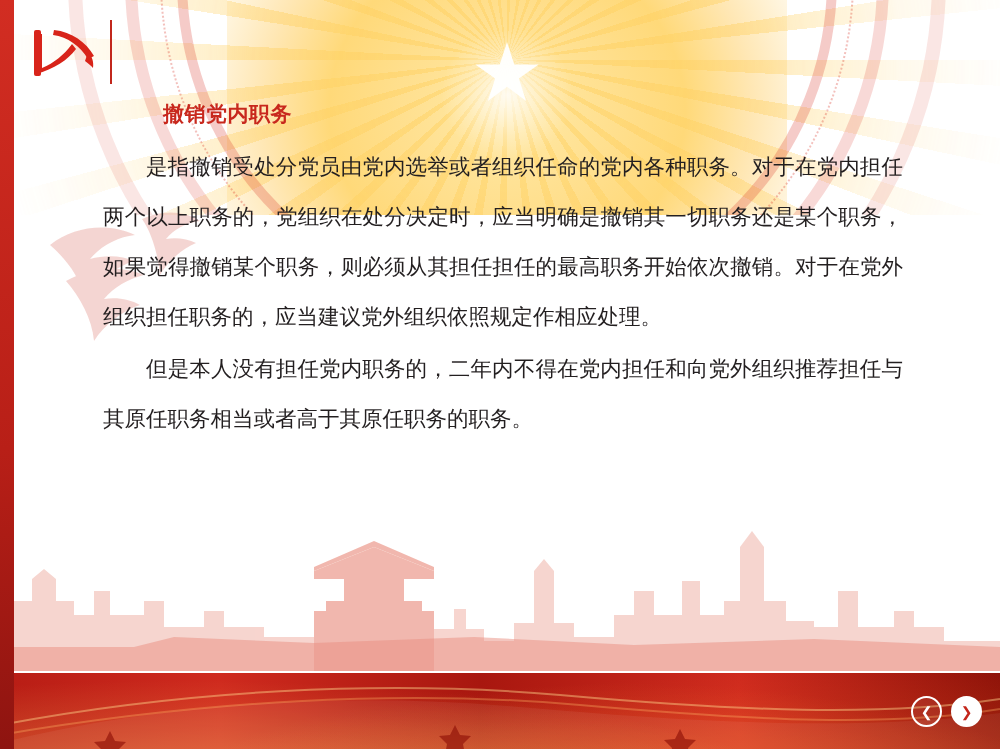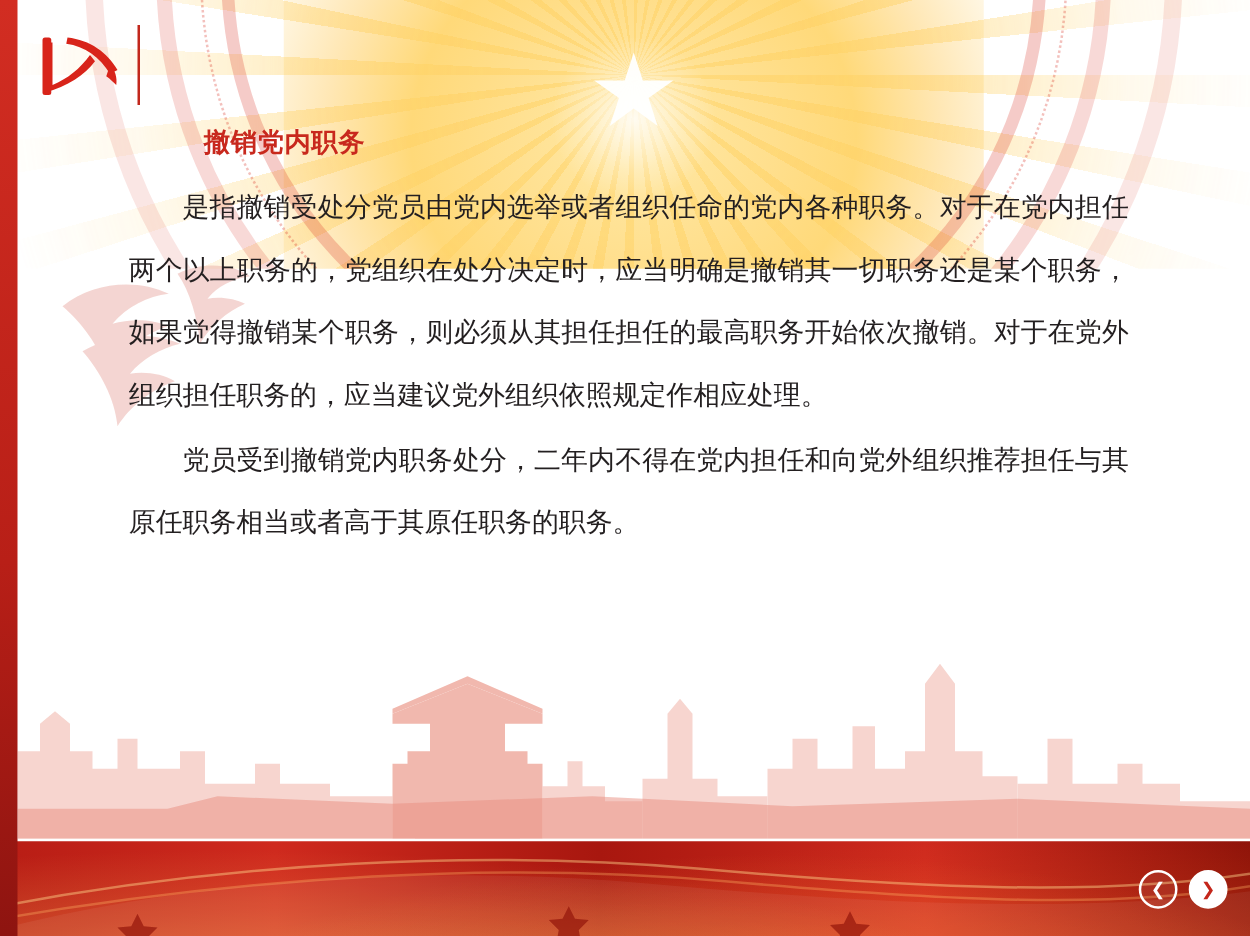--- a/index.html
+++ b/index.html
@@ -286,21 +286,21 @@
         <path d="M455,52 l5,10 l11,1 l-8,8 l2,11 l-10,-6 l-10,6 l2,-11 l-8,-8 l11,-1 Z"></path>
         <path d="M680,56 l5,10 l11,1 l-8,8 l2,11 l-10,-6 l-10,6 l2,-11 l-8,-8 l11,-1 Z"></path>
       </g>
     </svg>
   </div>
 
   <div class="content">
     <div class="heading">撤销党内职务</div>
     <div class="body-text">
       <p class="para">是指撤销受处分党员由党内选举或者组织任命的党内各种职务。对于在党内担任两个以上职务的，党组织在处分决定时，应当明确是撤销其一切职务还是某个职务，如果觉得撤销某个职务，则必须从其担任担任的最高职务开始依次撤销。对于在党外组织担任职务的，应当建议党外组织依照规定作相应处理。</p>
-      <p class="para">党员受到撤销党内职务处分，二年内不得在党内担任和向党外组织推荐担任与其原任职务相当或者高于其原任职务的职务。</p>
+      <p class="para">但是本人没有担任党内职务的，二年内不得在党内担任和向党外组织推荐担任与其原任职务相当或者高于其原任职务的职务。</p>
     </div>
   </div>
 
   <div class="nav">
     <div class="nav-btn">❮</div>
     <div class="nav-btn active">❯</div>
   </div>
 
 </div>
 

